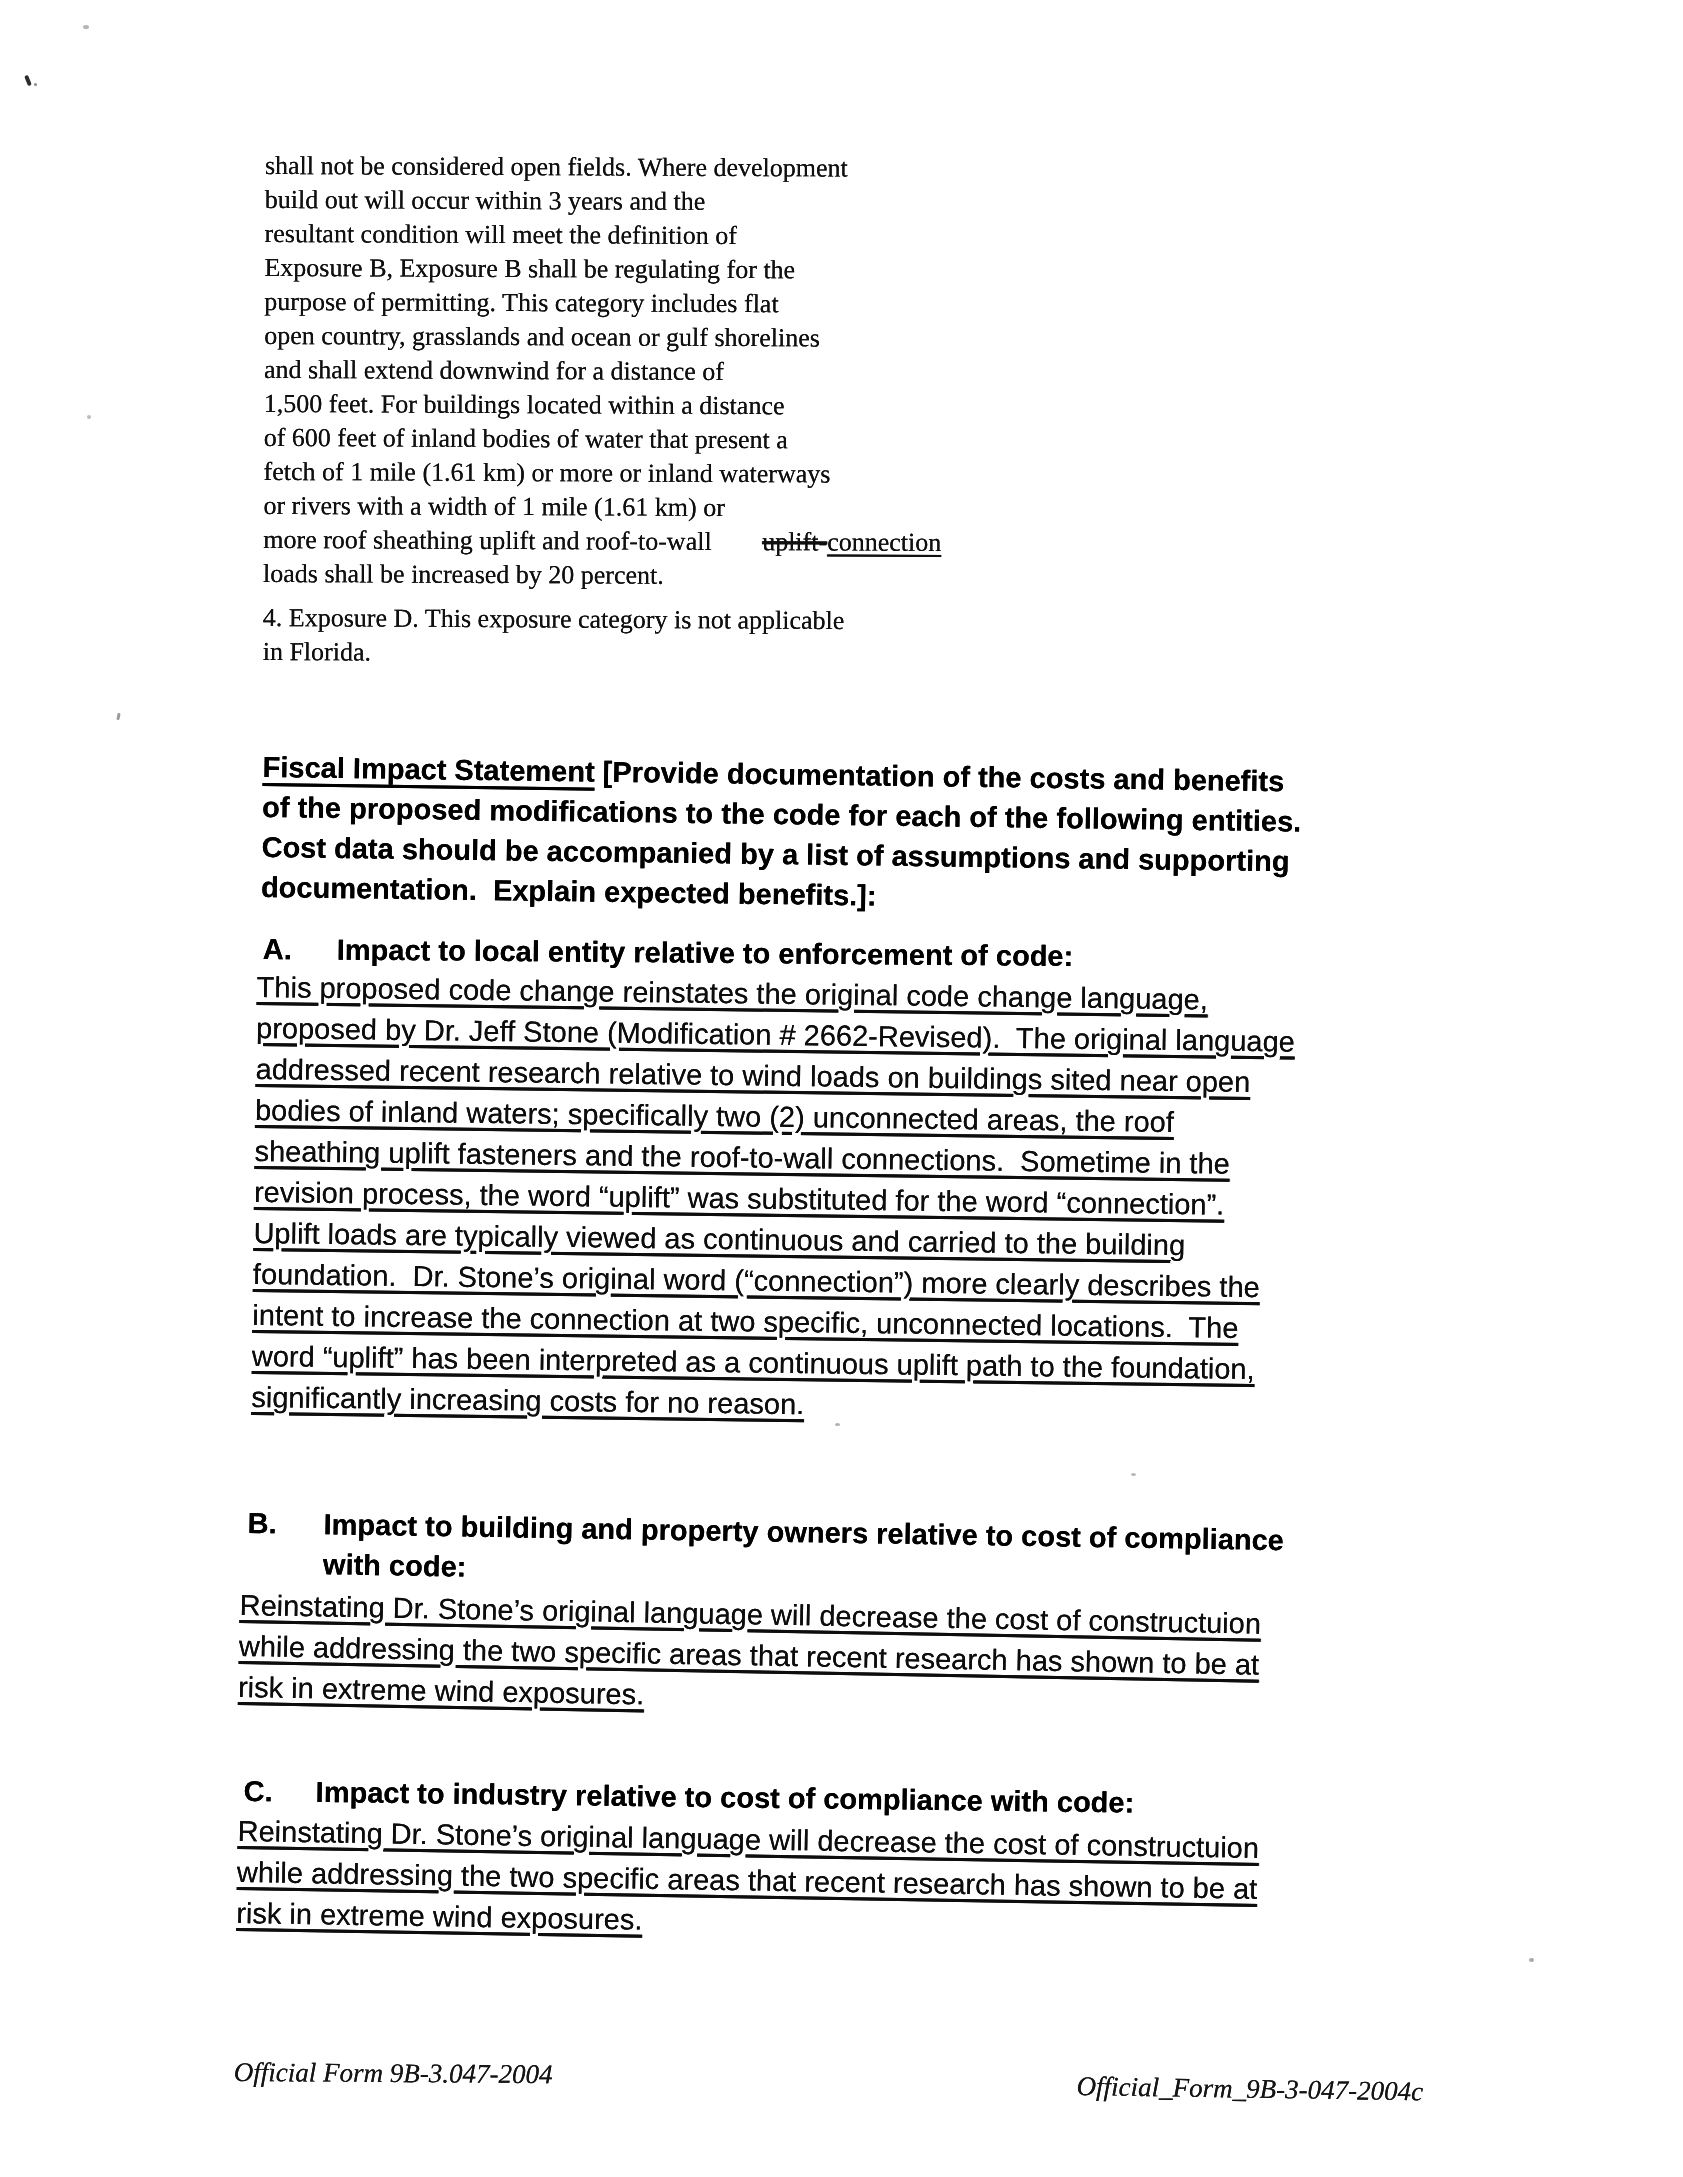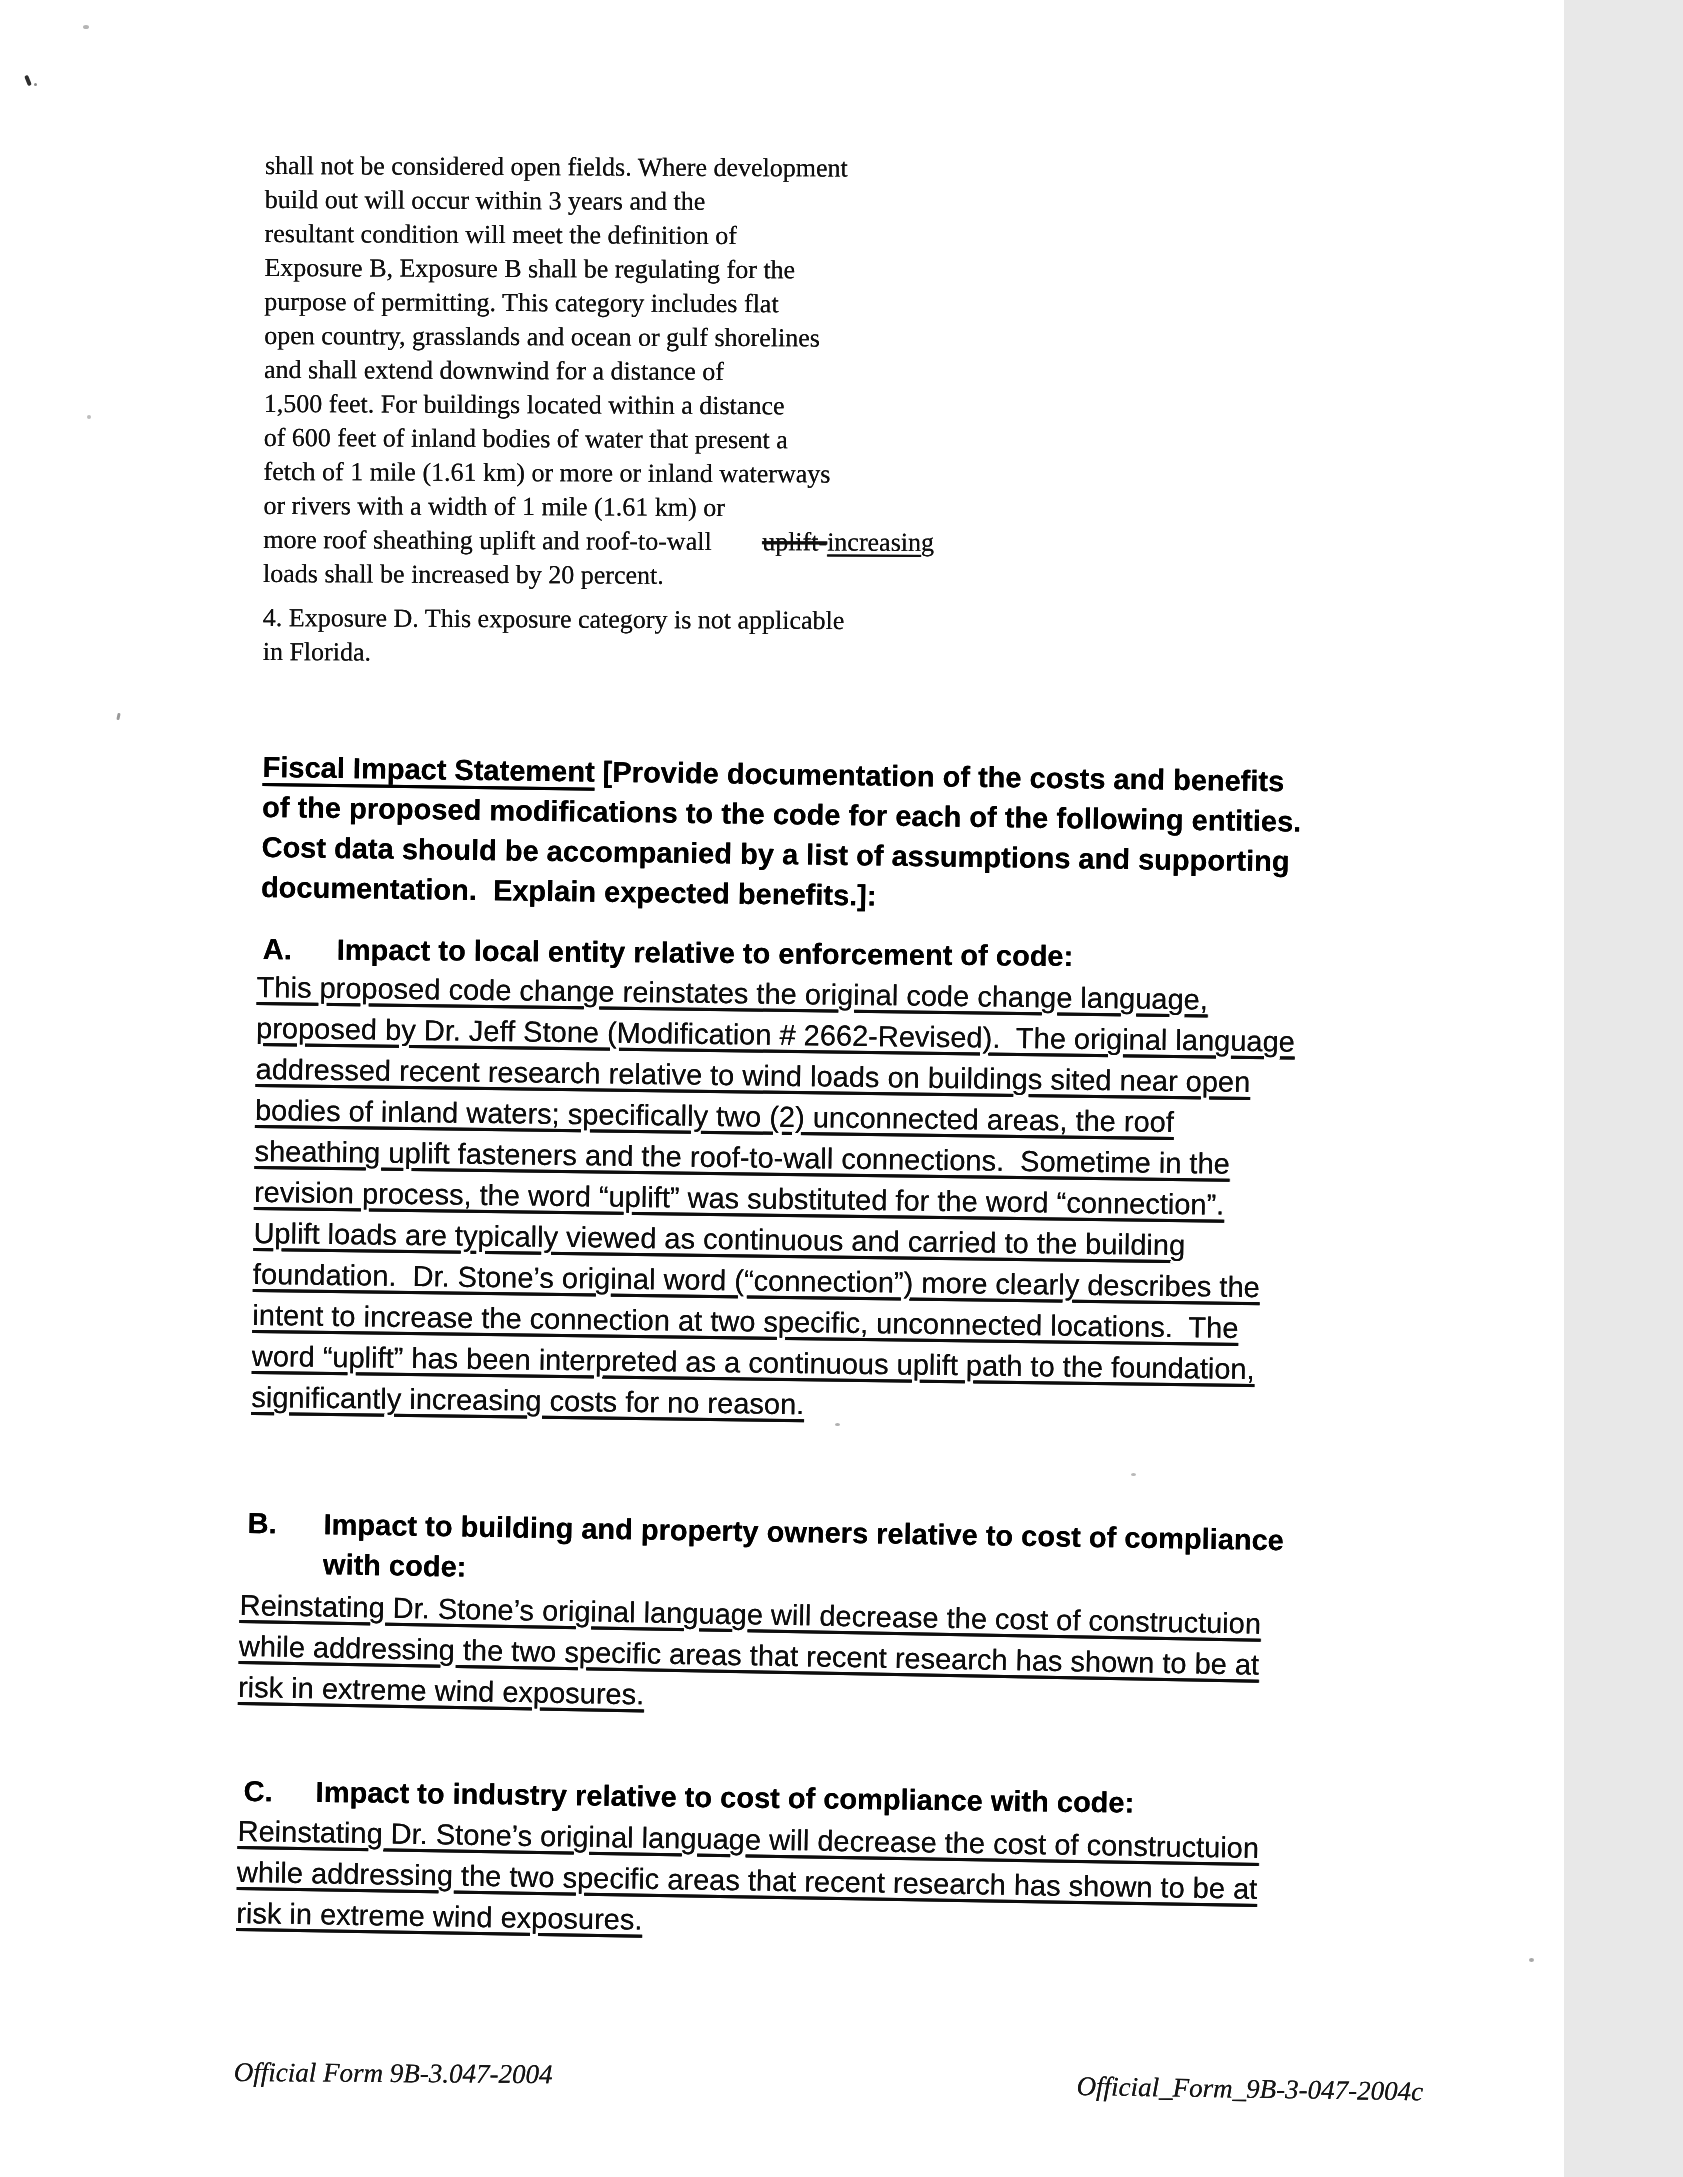--- a/index.html
+++ b/index.html
@@ -1,18 +1,18 @@
 <!DOCTYPE html>
 <html><head>
 <meta charset="utf-8">
 <style>
   html,body{margin:0;padding:0;background:#e8e8e8;}
   .page{
     position:relative;
-    width:1564px;height:2177px;
+    width:1683px;height:2177px;
     background:#ffffff;
     overflow:hidden;
     font-family:"Liberation Sans",sans-serif;
     color:#0b0b0b;
   }
   .abs{position:absolute;}
   .serif{font-family:"Liberation Serif",serif;}
   .it{font-style:italic;}
   .b{font-weight:700;}
   .pre{white-space:pre-wrap;}
@@ -38,21 +38,21 @@
 build out will occur within 3 years and the
 resultant condition will meet the definition of
 Exposure B, Exposure B shall be regulating for the
 purpose of permitting. This category includes flat
 open country, grasslands and ocean or gulf shorelines
 and shall extend downwind for a distance of
 1,500 feet. For buildings located within a distance
 of 600 feet of inland bodies of water that present a
 fetch of 1 mile (1.61 km) or more or inland waterways
 or rivers with a width of 1 mile (1.61 km) or</div>
-    <div><span>more roof sheathing uplift and roof-to-wall </span><span class="strike">uplift-</span><span class="u-word">increasing</span></div>
+    <div><span>more roof sheathing uplift and roof-to-wall </span><span class="strike">uplift-</span><span class="u-word">connection</span></div>
     <div>loads shall be increased by 20 percent.</div>
   </div>
 
   <div class="abs excerpt serif scan pre" style="left:263px;top:601px;width:782px;transform:rotate(0.3deg);transform-origin:left top;">4. Exposure D. This exposure category is not applicable
 in Florida.</div>
 
   <div class="abs headtxt b scan" style="left:263px;top:747px;width:1277px;transform:rotate(0.8deg);transform-origin:left top;">
     <span class="u-title">Fiscal Impact Statement</span><span> [Provide documentation of the costs and benefits</span>
     <div class="pre">of the proposed modifications to the code for each of the following entities.
 Cost data should be accompanied by a list of assumptions and supporting

